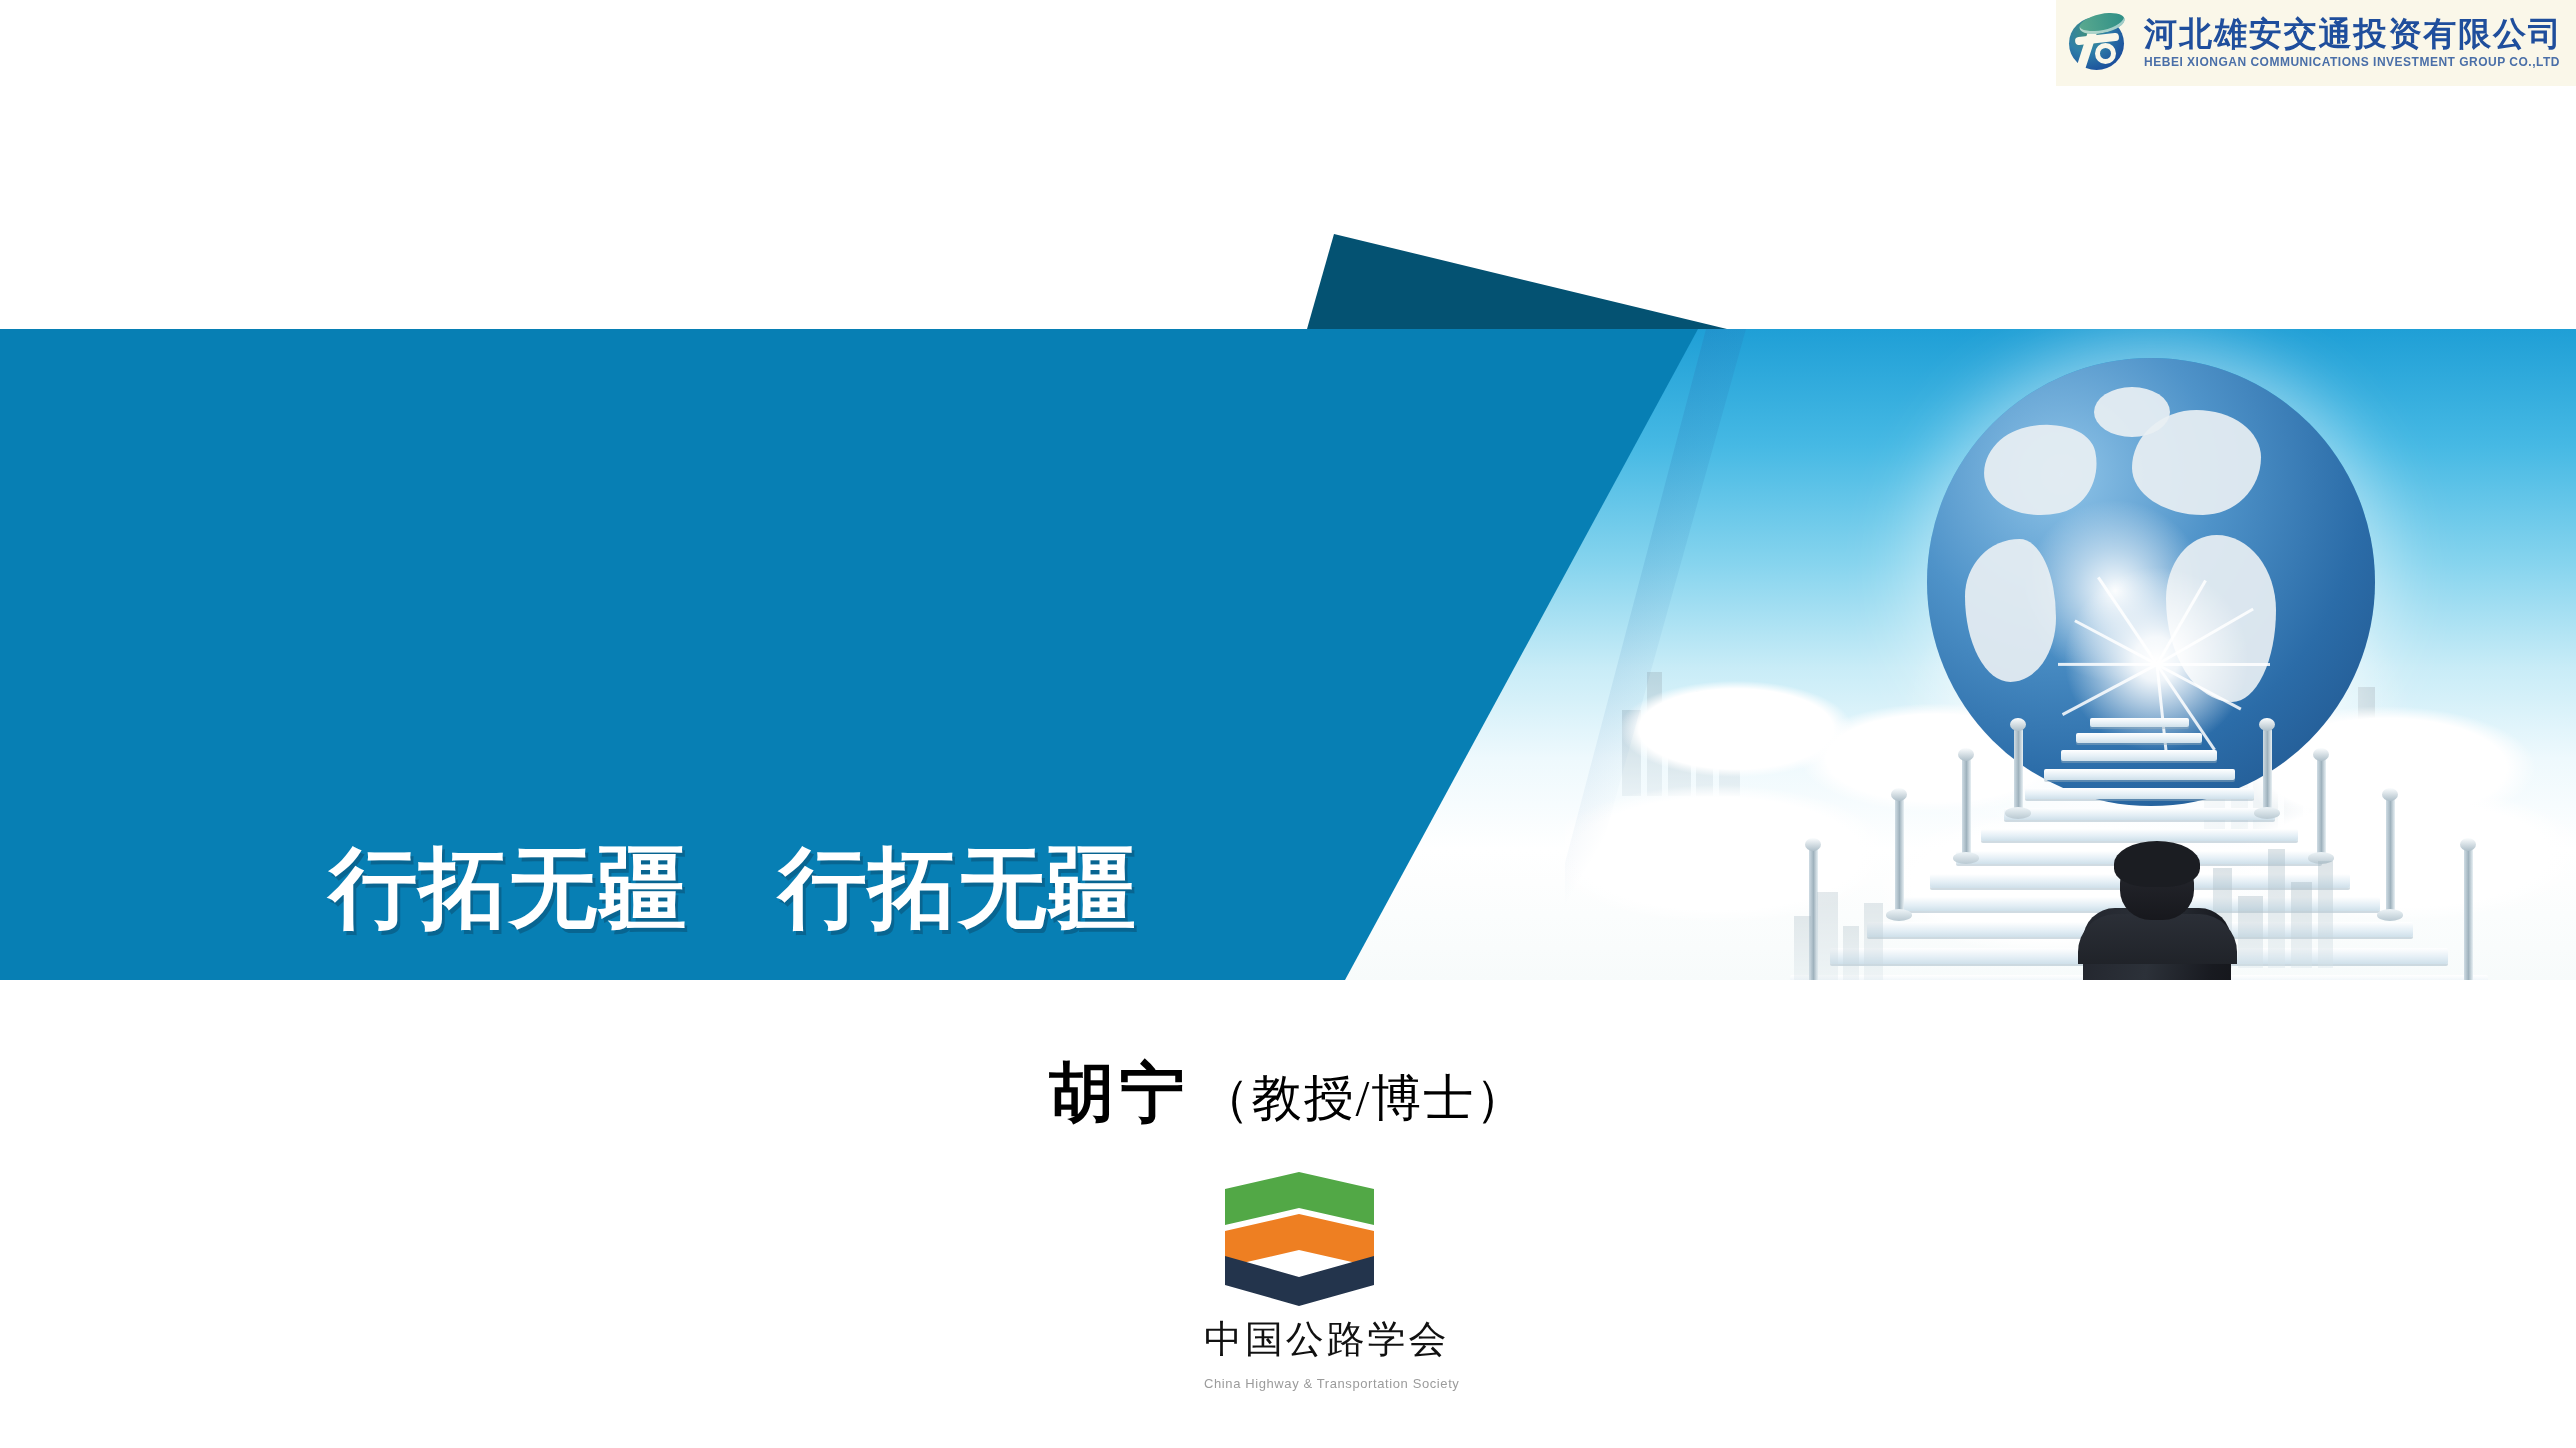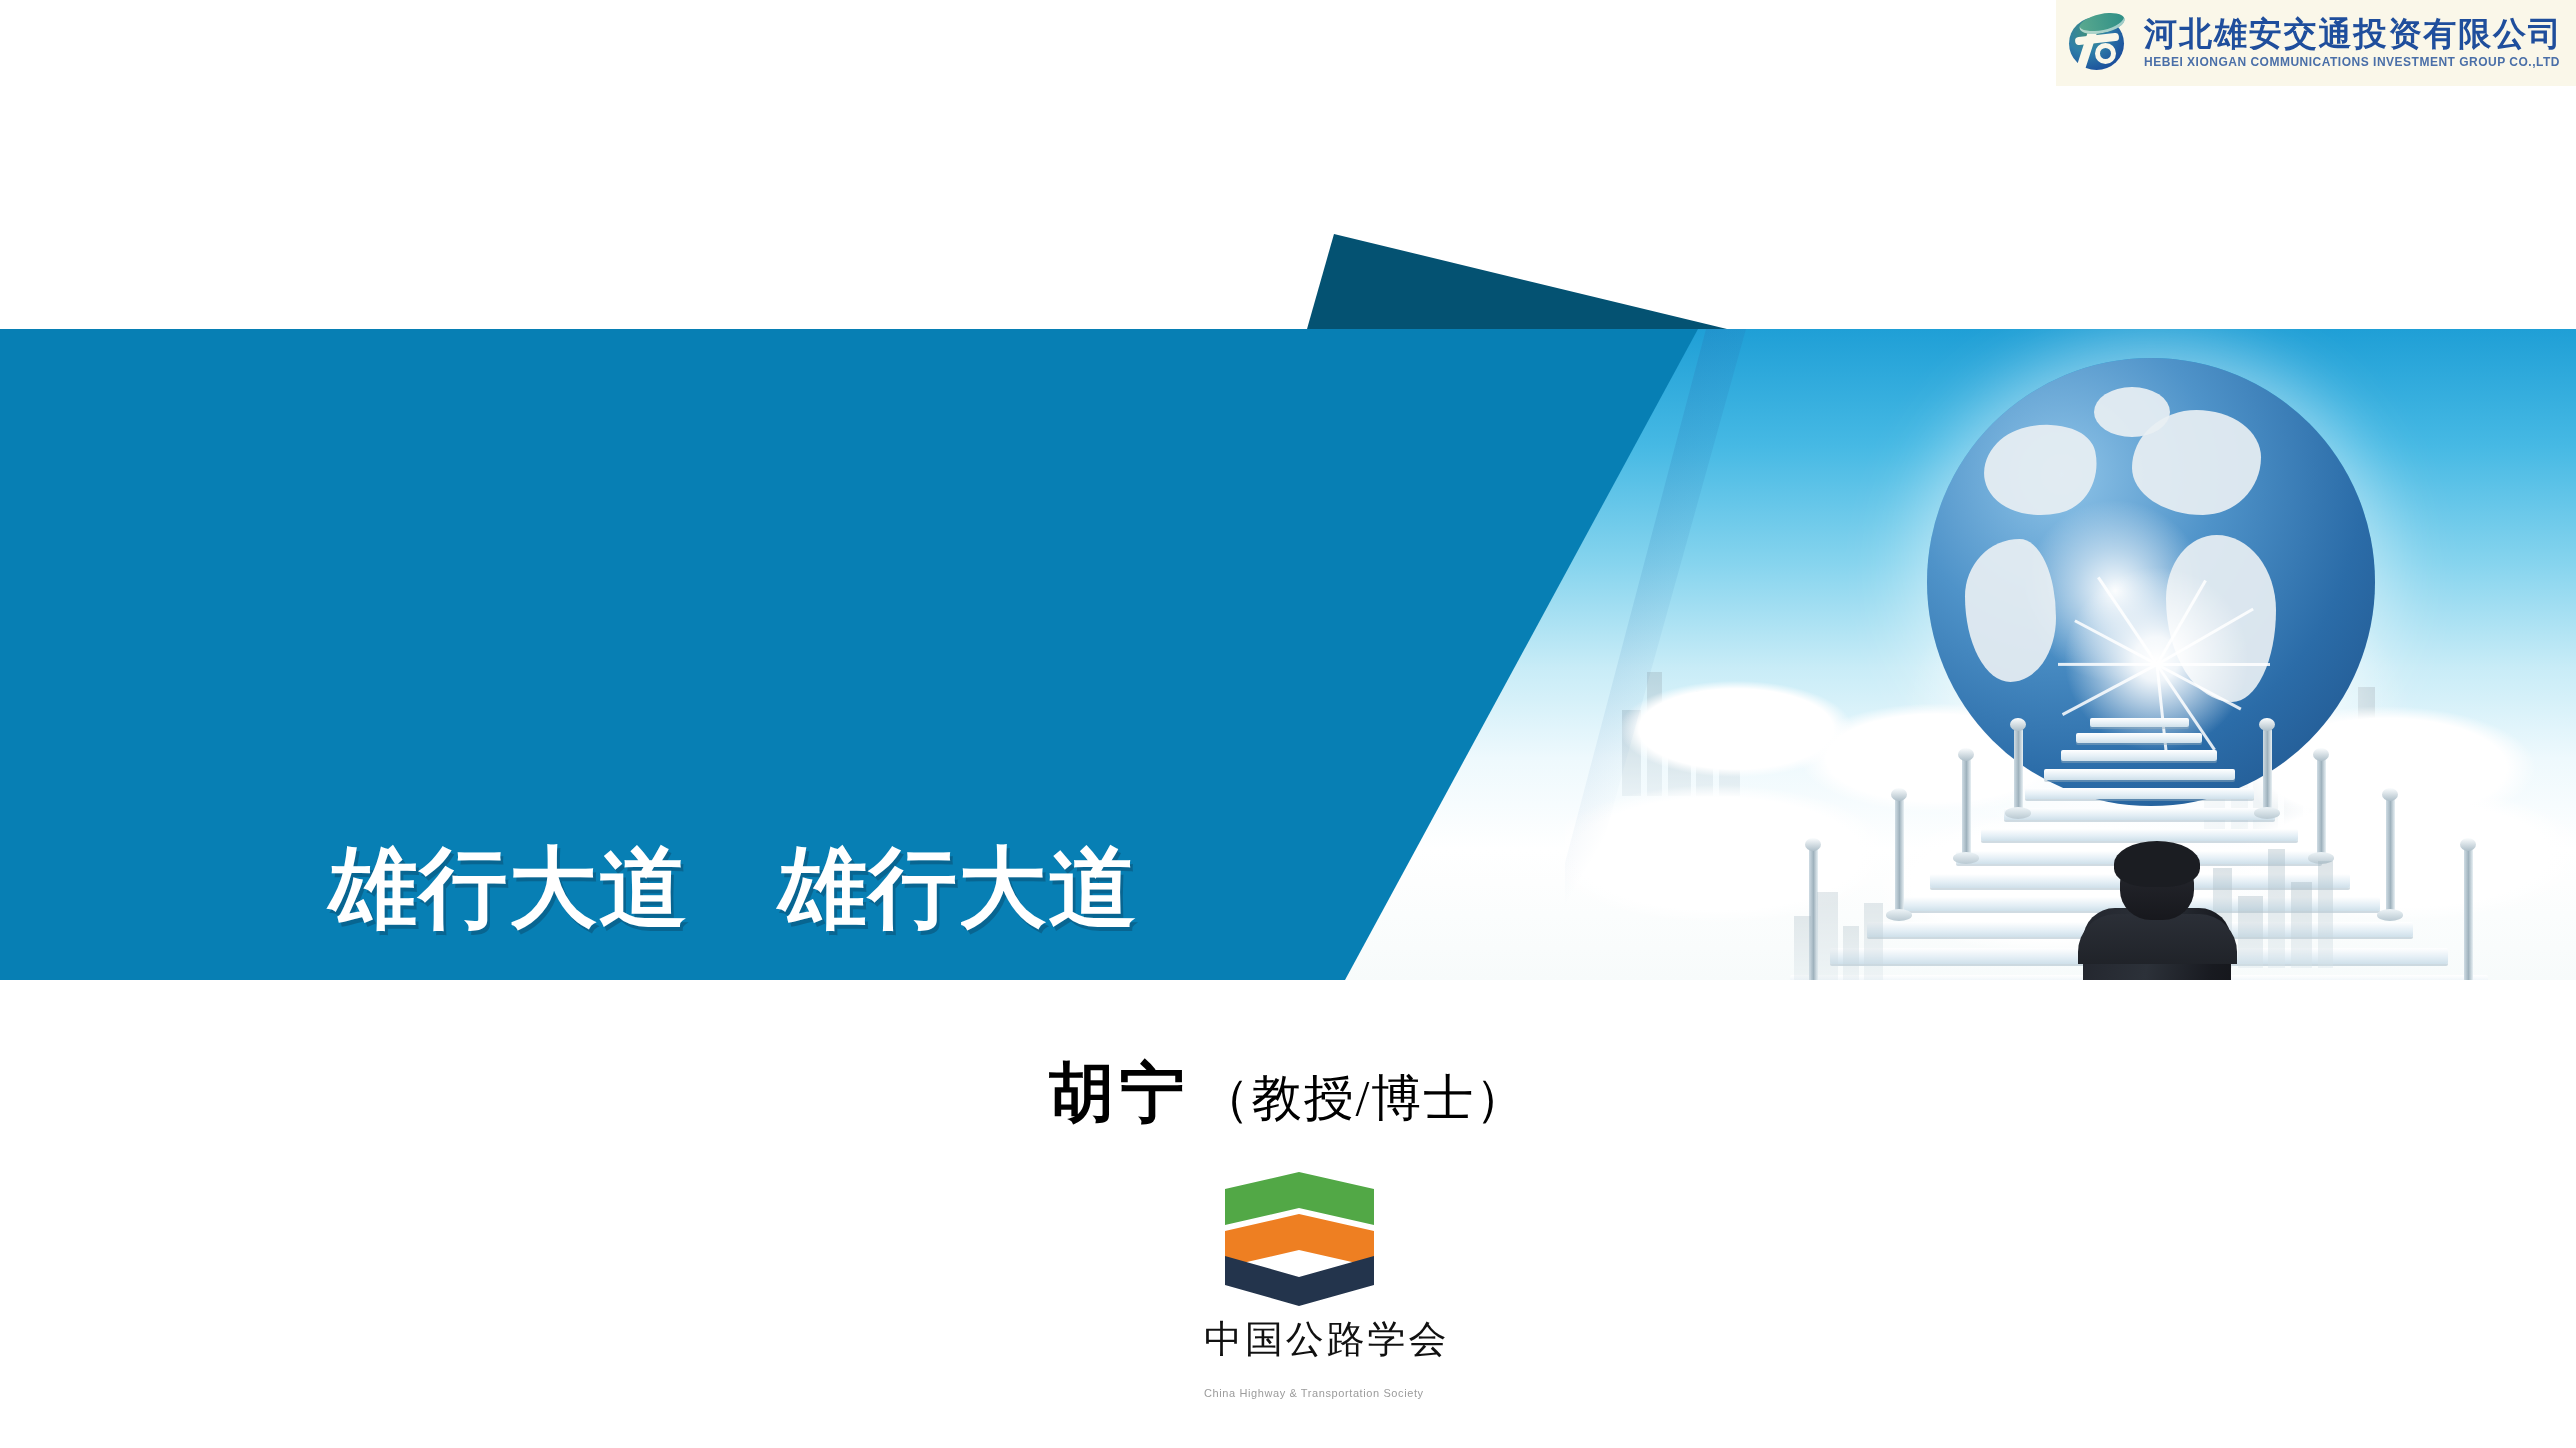--- a/index.html
+++ b/index.html
@@ -184,21 +184,21 @@
     clip-path:polygon(0 17px, 74px 0, 149px 17px, 149px 53px, 74px 36px, 0 53px);}
   .chev-orange{top:42px;background:#ee7f22;
     clip-path:polygon(0 17px, 74px 0, 149px 17px, 149px 53px, 74px 36px, 0 53px);}
   .chev-navy{top:84px;background:#23344c;
     clip-path:polygon(0 0, 74px 21px, 149px 0, 149px 29px, 74px 50px, 0 29px);}
   .soc-cn{
     font-family:"Liberation Serif","DejaVu Serif",serif;
     font-size:38px;font-weight:normal;color:#111;letter-spacing:2.9px;margin-top:9.5px;white-space:nowrap;
   }
   .soc-en{
-    font-size:11px;color:#9b9b9b;letter-spacing:0.6px;margin-top:22px;white-space:nowrap;
+    font-size:13px;color:#9b9b9b;letter-spacing:0.6px;margin-top:11px;white-space:nowrap;
   }
 </style>
 </head>
 <body>
 
 <div class="slide">
 
   <div class="logo-band">
     <div class="logo-mark">
       <div class="globe"></div>
@@ -306,21 +306,21 @@
         <div class="body"></div>
         <div class="shoulder"></div>
         <div class="head"></div>
         <div class="hair"></div>
       </div>
     </div>
 
     <div class="blue-panel"></div>
     <div class="panel-edge"></div>
 
-    <div class="title">雄行大道　雄行大道</div>
+    <div class="title">行拓无疆　行拓无疆</div>
 
   </div>
 
   <div class="navy-fold"></div>
 
   <div class="presenter">
     <span class="pname">胡宁</span><span class="ptitle">（教授/博士）</span>
   </div>
 
   <div class="society">

